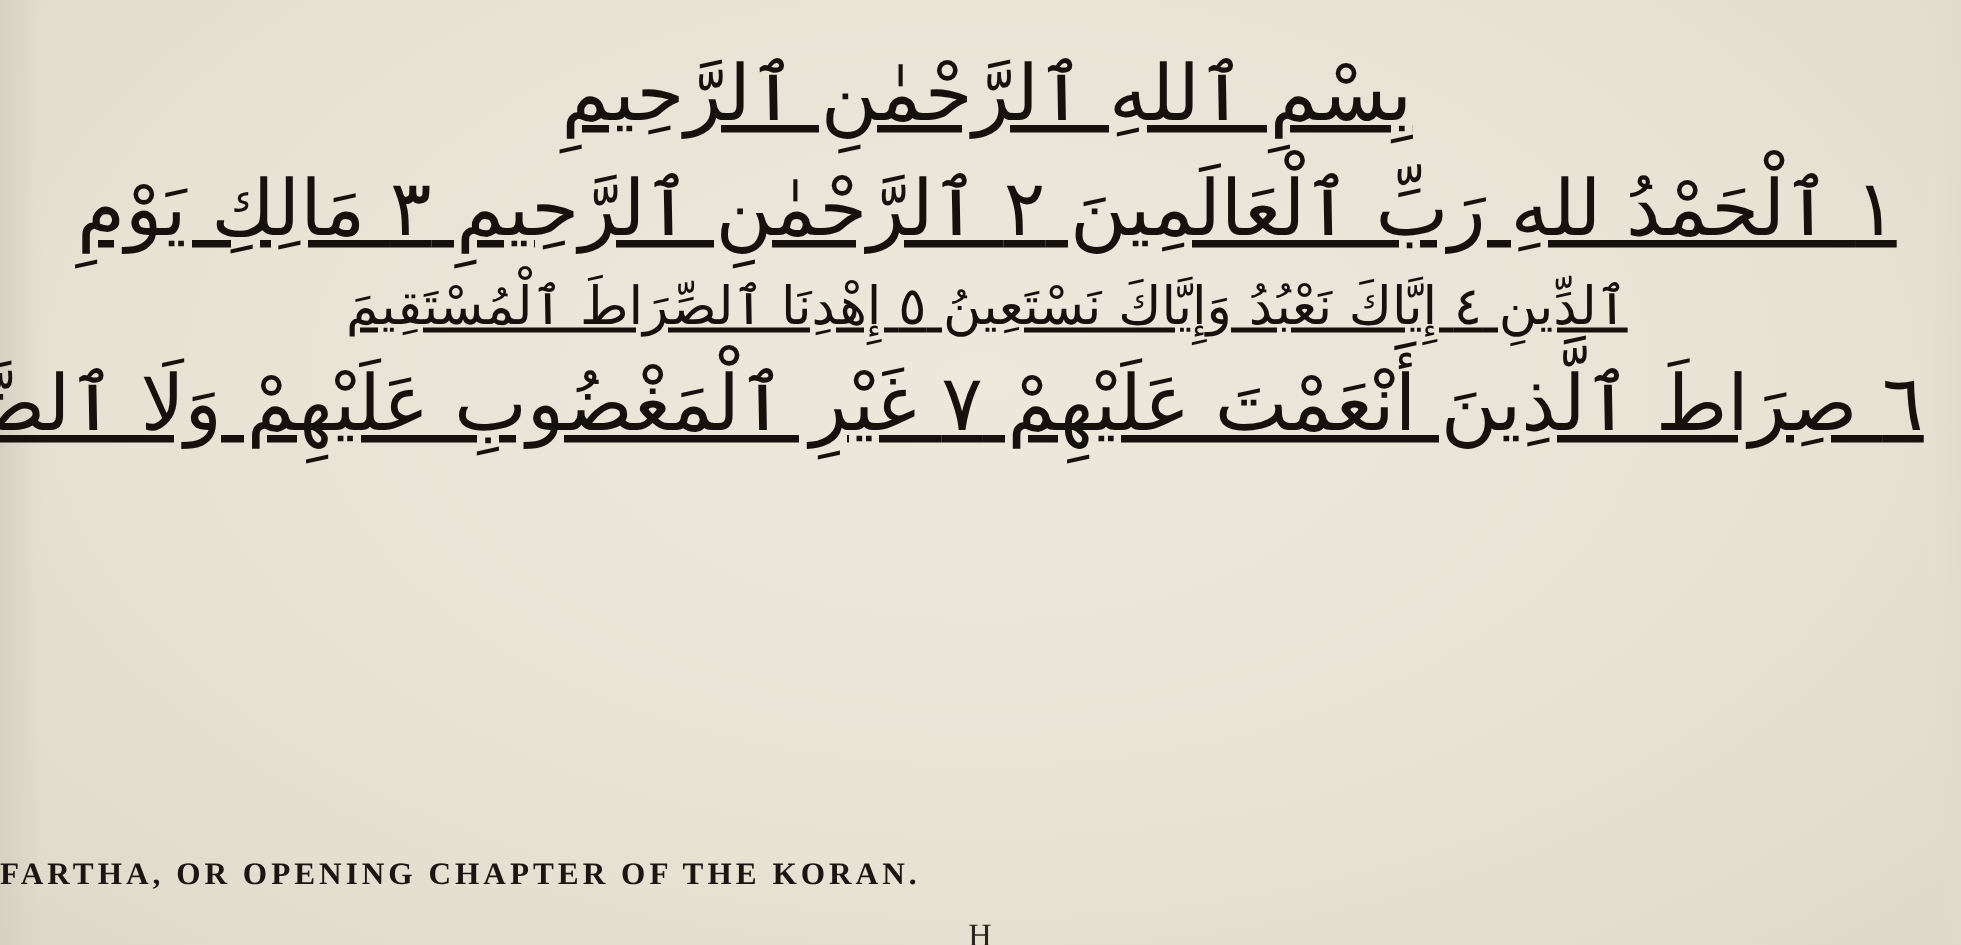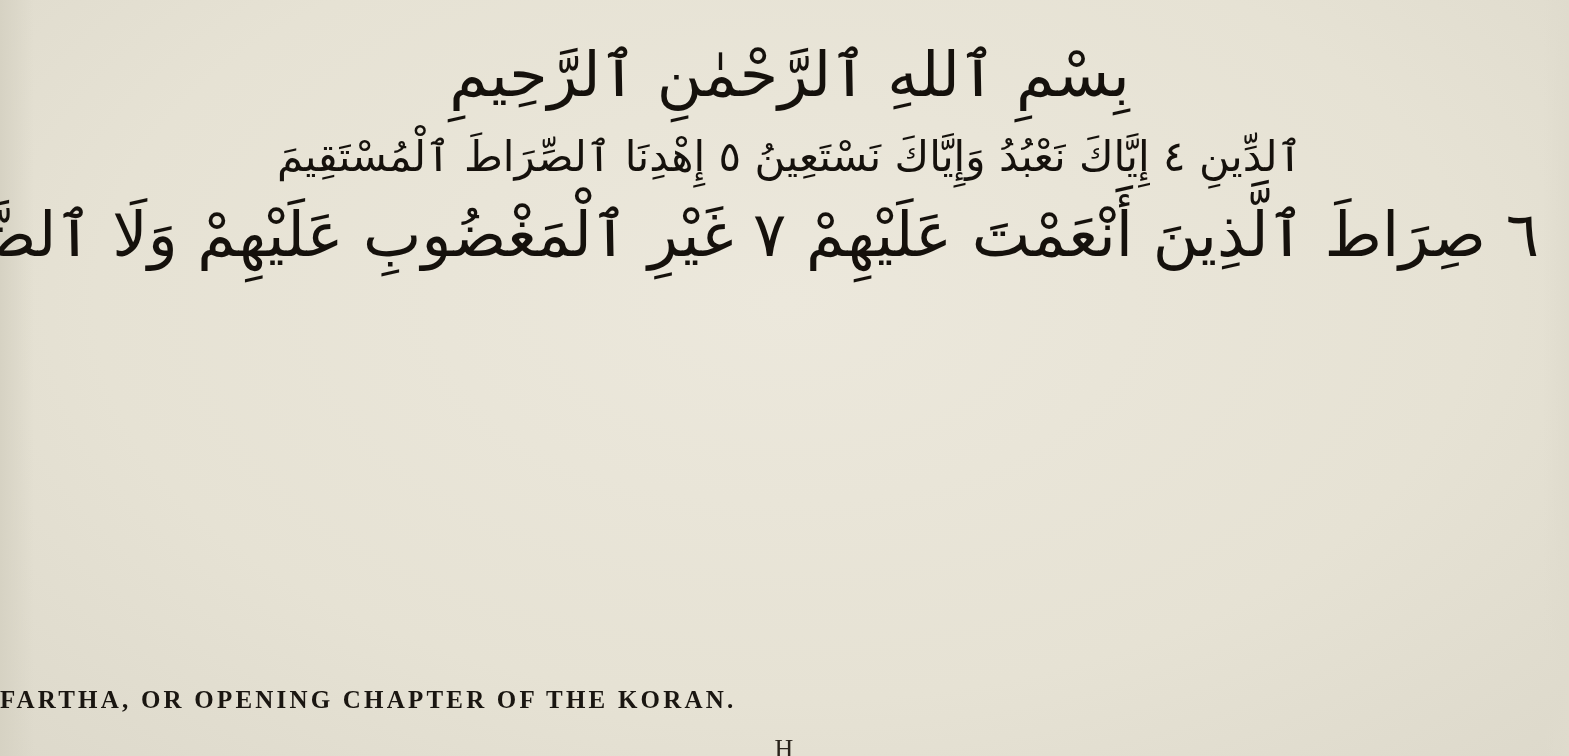--- a/index.html
+++ b/index.html
@@ -48,20 +48,21 @@
     direction: rtl;
     unicode-bidi: bidi-override;
     color: #16120d;
   }
   .arabic-line {
     font-family: "DejaVu Sans", sans-serif;
     direction: rtl;
     color: #15110c;
     white-space: nowrap;
     line-height: 1.0;
+    text-decoration: underline;
   }
   .line-1 {
     font-size: 62px;
     letter-spacing: 1px;
     margin-top: 26px;
     margin-bottom: 30px;
   }
   .line-2 {
     font-size: 62px;
     margin-bottom: 26px;
@@ -100,20 +101,21 @@
     letter-spacing: 1px;
   }
 </style>
 </head>
 <body>
 
 <div class="page">
 
   <div class="arabic-block">
     <div class="arabic-line line-1">بِسْمِ ٱللهِ ٱلرَّحْمٰنِ ٱلرَّحِيمِ</div>
+    <div class="arabic-line line-2">١ ٱلْحَمْدُ للهِ رَبِّ ٱلْعَالَمِينَ ٢ ٱلرَّحْمٰنِ ٱلرَّحِيمِ ٣ مَالِكِ يَوْمِ</div>
     <div class="arabic-line line-3">ٱلدِّينِ ٤ إِيَّاكَ نَعْبُدُ وَإِيَّاكَ نَسْتَعِينُ ٥ إِهْدِنَا ٱلصِّرَاطَ ٱلْمُسْتَقِيمَ</div>
     <div class="arabic-line line-4">٦ صِرَاطَ ٱلَّذِينَ أَنْعَمْتَ عَلَيْهِمْ ٧ غَيْرِ ٱلْمَغْضُوبِ عَلَيْهِمْ وَلَا ٱلضَّالِّينَ</div>
   </div>
 
   <div class="caption">FARTHA, OR OPENING CHAPTER OF THE KORAN.</div>
 
   <div class="below-mark">H</div>
 
 </div>
 

